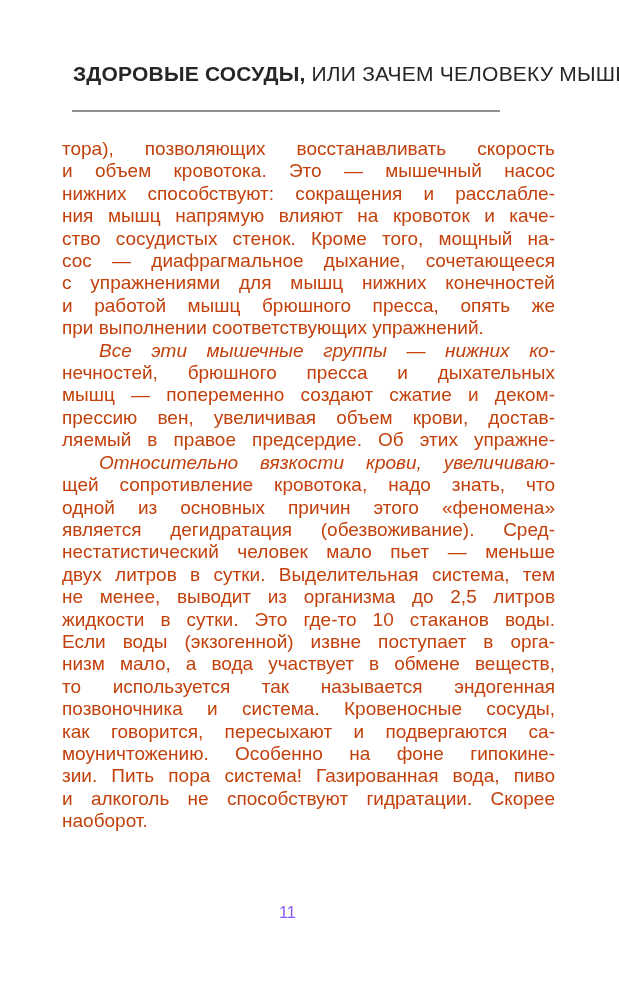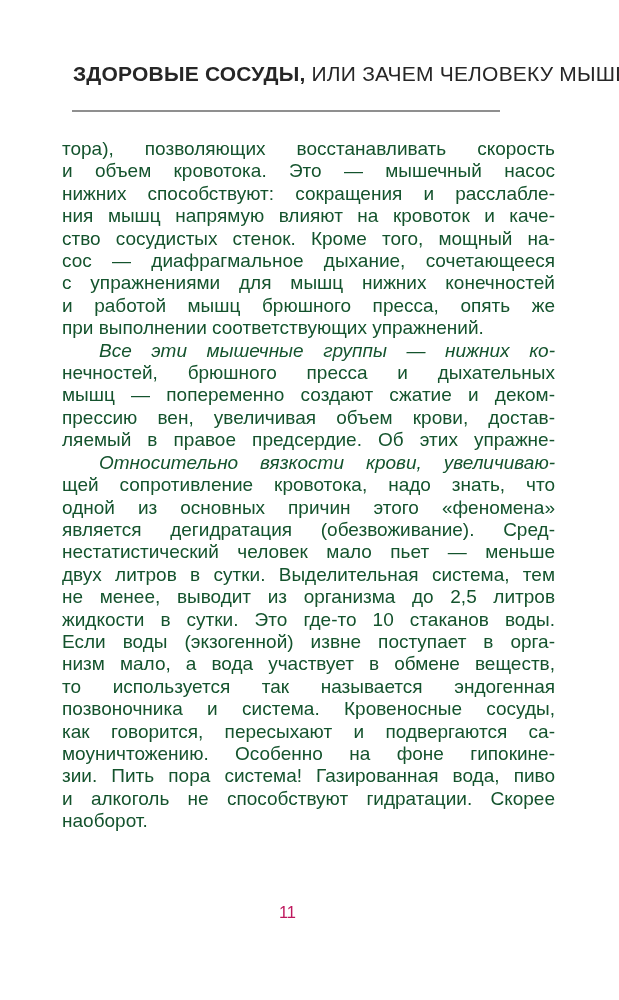--- a/index.html
+++ b/index.html
@@ -36,41 +36,41 @@
     background: #8f8f8f;
     border: none;
   }
   .body-text {
     position: absolute;
     left: 62px;
     top: 138px;
     width: 493px;
     font-size: 19px;
     line-height: 22.4px;
-    color: #14532d;
+    color: #c2410c;
   }
   .para { margin: 0; padding: 0; }
   .para.indent .line:first-child { text-indent: 37px; font-style: italic; }
   .line {
     text-align: justify;
     text-align-last: justify;
     white-space: normal;
   }
   .line.last {
     text-align: center;
     text-align-last: left;
   }
   .page-number {
     position: absolute;
     left: 0;
     top: 903px;
     width: 575px;
     text-align: center;
     font-size: 16.5px;
-    color: #be185d;
+    color: #8b5cf6;
   }
 </style>
 </head>
 <body>
 
 <div class="page">
 
   <div class="header">
     <span class="bold">ЗДОРОВЫЕ СОСУДЫ,</span><span class="regular"> ИЛИ ЗАЧЕМ ЧЕЛОВЕКУ МЫШЦЫ?</span>
   </div>

